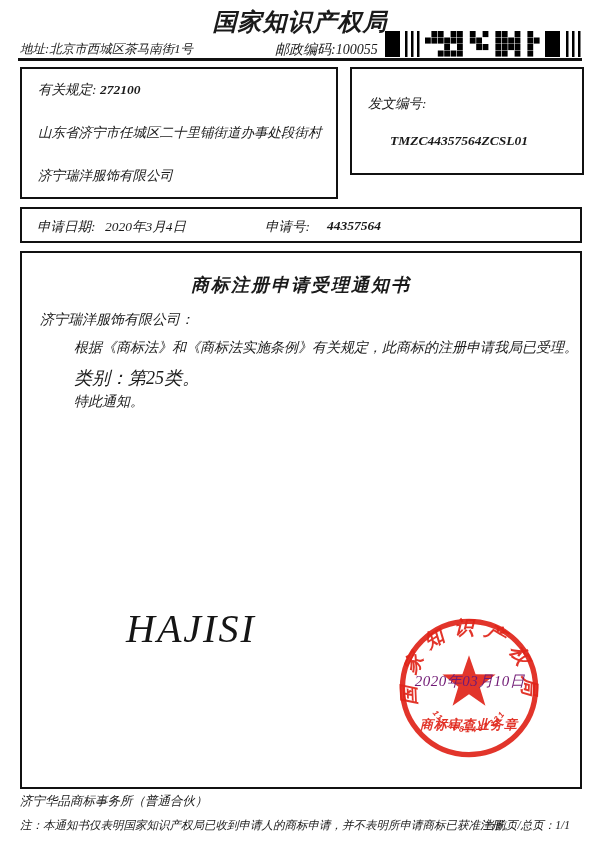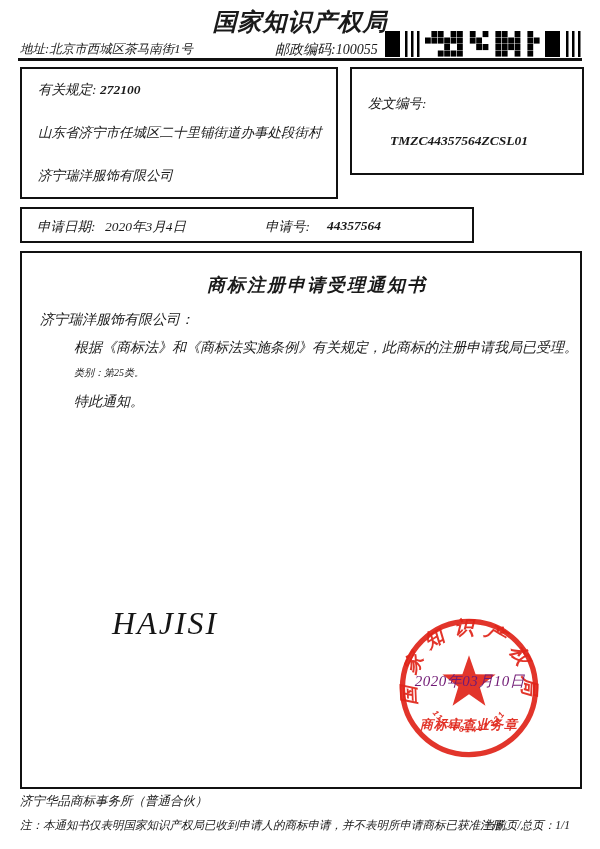--- a/index.html
+++ b/index.html
@@ -24,36 +24,36 @@
   .recipient-box { top: 67px; left: 20px; width: 318px; height: 132px; }
   .dispatch-box  { top: 67px; left: 350px; width: 234px; height: 108px; }
   .recipient-box .row1 { position: absolute; top: 12px; left: 16px; font-size: 13.5px; }
   .recipient-box .row1 b { font-weight: bold; }
   .recipient-box .row2 { position: absolute; top: 55px; left: 16px; font-size: 13.5px; }
   .recipient-box .row3 { position: absolute; top: 98px; left: 16px; font-size: 13.5px; }
   .dispatch-box .lbl { position: absolute; top: 26px; left: 16px; font-size: 13.5px; }
   .dispatch-box .val { position: absolute; top: 64px; left: 38px; font-size: 13.5px; font-weight: bold; }
 
   
-  .app-bar { top: 207px; left: 20px; width: 454px; height: 36px; padding-left: 48px; }
+  .app-bar { top: 207px; left: 20px; width: 562px; height: 36px; padding-left: 48px; }
   .app-bar span { position: absolute; top: 9px; font-size: 13.5px; }
   .app-date-label { left: 15px; }
   .app-date-value { left: 83px; }
   .app-no-label { left: 243px; }
   .app-no-value { left: 305px; font-weight: bold; }
 
   
   .main-box { top: 251px; left: 20px; width: 562px; height: 538px; }
-  .notice-title { position: absolute; top: 20px; left: 16px; width: 100%;
+  .notice-title { position: absolute; top: 20px; left: 0; width: 100%;
     text-align: center; font-size: 18px; font-weight: bold; letter-spacing: 2px; }
   .salutation { position: absolute; top: 58px; left: 18px; font-size: 14px; }
   .body-line1 { position: absolute; top: 86px; left: 52px; font-size: 14px; }
-  .body-line2 { position: absolute; top: 113px; left: 52px; font-size: 10px; }
+  .body-line2 { position: absolute; top: 113px; left: 52px; font-size: 18px; }
   .body-line3 { position: absolute; top: 140px; left: 52px; font-size: 14px; }
-  .trademark { position: absolute; top: 352px; left: 90px; font-size: 32px;
+  .trademark { position: absolute; top: 352px; left: 104px; font-size: 40px;
     letter-spacing: 2px; color: #151515; text-align: right; }
 
   
   .stamp-svg { position: absolute; top: 353px; left: 365px; width: 164px; height: 164px; }
   .stamp-date { position: absolute; top: 419px; left: 378px; width: 140px;
     text-align: center; font-size: 15px; color: #701a75; letter-spacing: 0.5px; z-index: 3; }
 
   
   .agency-line { top: 793px; left: 20px; font-size: 12.5px; }
   .note-line { top: 818px; left: 20px; font-size: 11.5px; }

